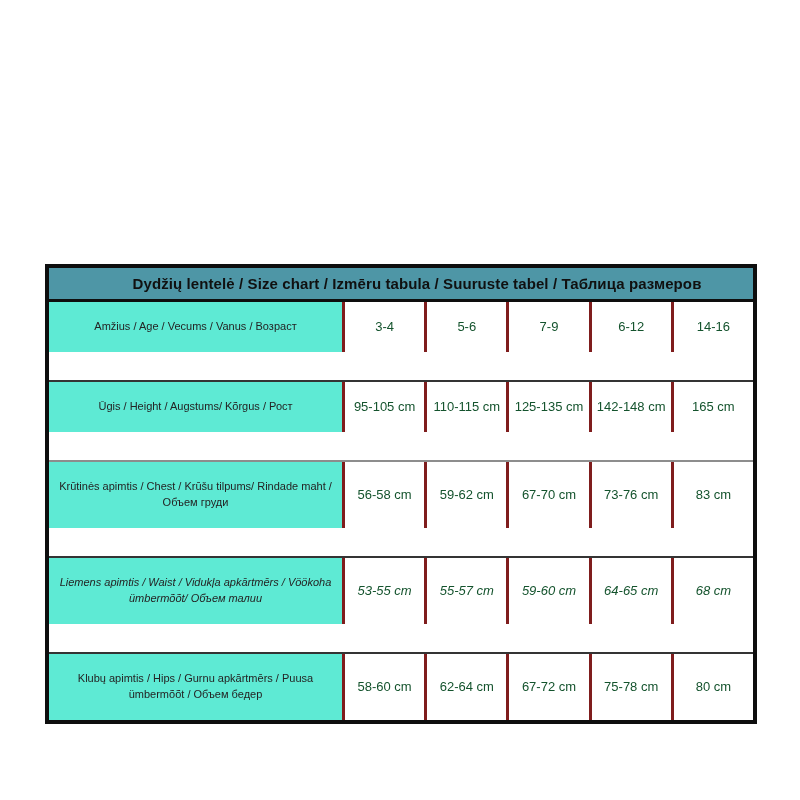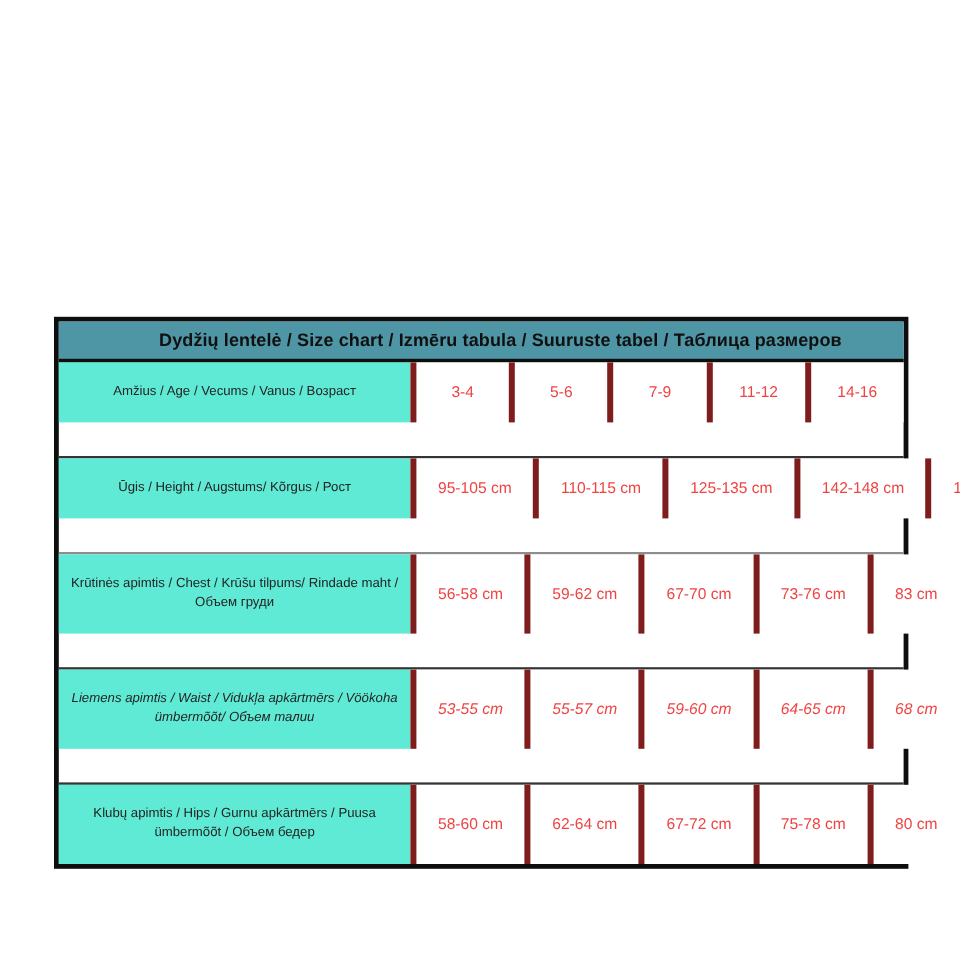--- a/index.html
+++ b/index.html
@@ -56,46 +56,46 @@
     display: flex;
     align-items: center;
     justify-content: center;
     text-align: center;
     padding: 17px 10px;
     font-size: 11px;
     line-height: 1.45;
     color: #242424;
   }
   .value-cell {
-    border-left: 5px solid #7f1d1d;
+    border-left: 3px solid #7f1d1d;
     background: #ffffff;
     display: flex;
     align-items: center;
     justify-content: center;
     text-align: center;
     font-size: 13px;
-    color: #ef4444;
-    padding: 2px 18px;
+    color: #14532d;
+    padding: 2px 2px;
     white-space: nowrap;
   }
 </style>
 </head>
 <body>
 
 <div class="canvas">
   <div class="size-table">
 
     <div class="table-header">Dydžių lentelė / Size chart / Izmēru tabula / Suuruste tabel / Таблица размеров</div>
 
     <div class="t-row r1">
       <div class="label-cell">Amžius / Age / Vecums / Vanus / Возраст</div>
       <div class="value-cell">3-4</div>
       <div class="value-cell">5-6</div>
       <div class="value-cell">7-9</div>
-      <div class="value-cell">11-12</div>
+      <div class="value-cell">6-12</div>
       <div class="value-cell">14-16</div>
     </div>
 
     <div class="t-row r2">
       <div class="label-cell">Ūgis / Height / Augstums/ Kõrgus / Рост</div>
       <div class="value-cell">95-105 cm</div>
       <div class="value-cell">110-115 cm</div>
       <div class="value-cell">125-135 cm</div>
       <div class="value-cell">142-148 cm</div>
       <div class="value-cell">165 cm</div>

